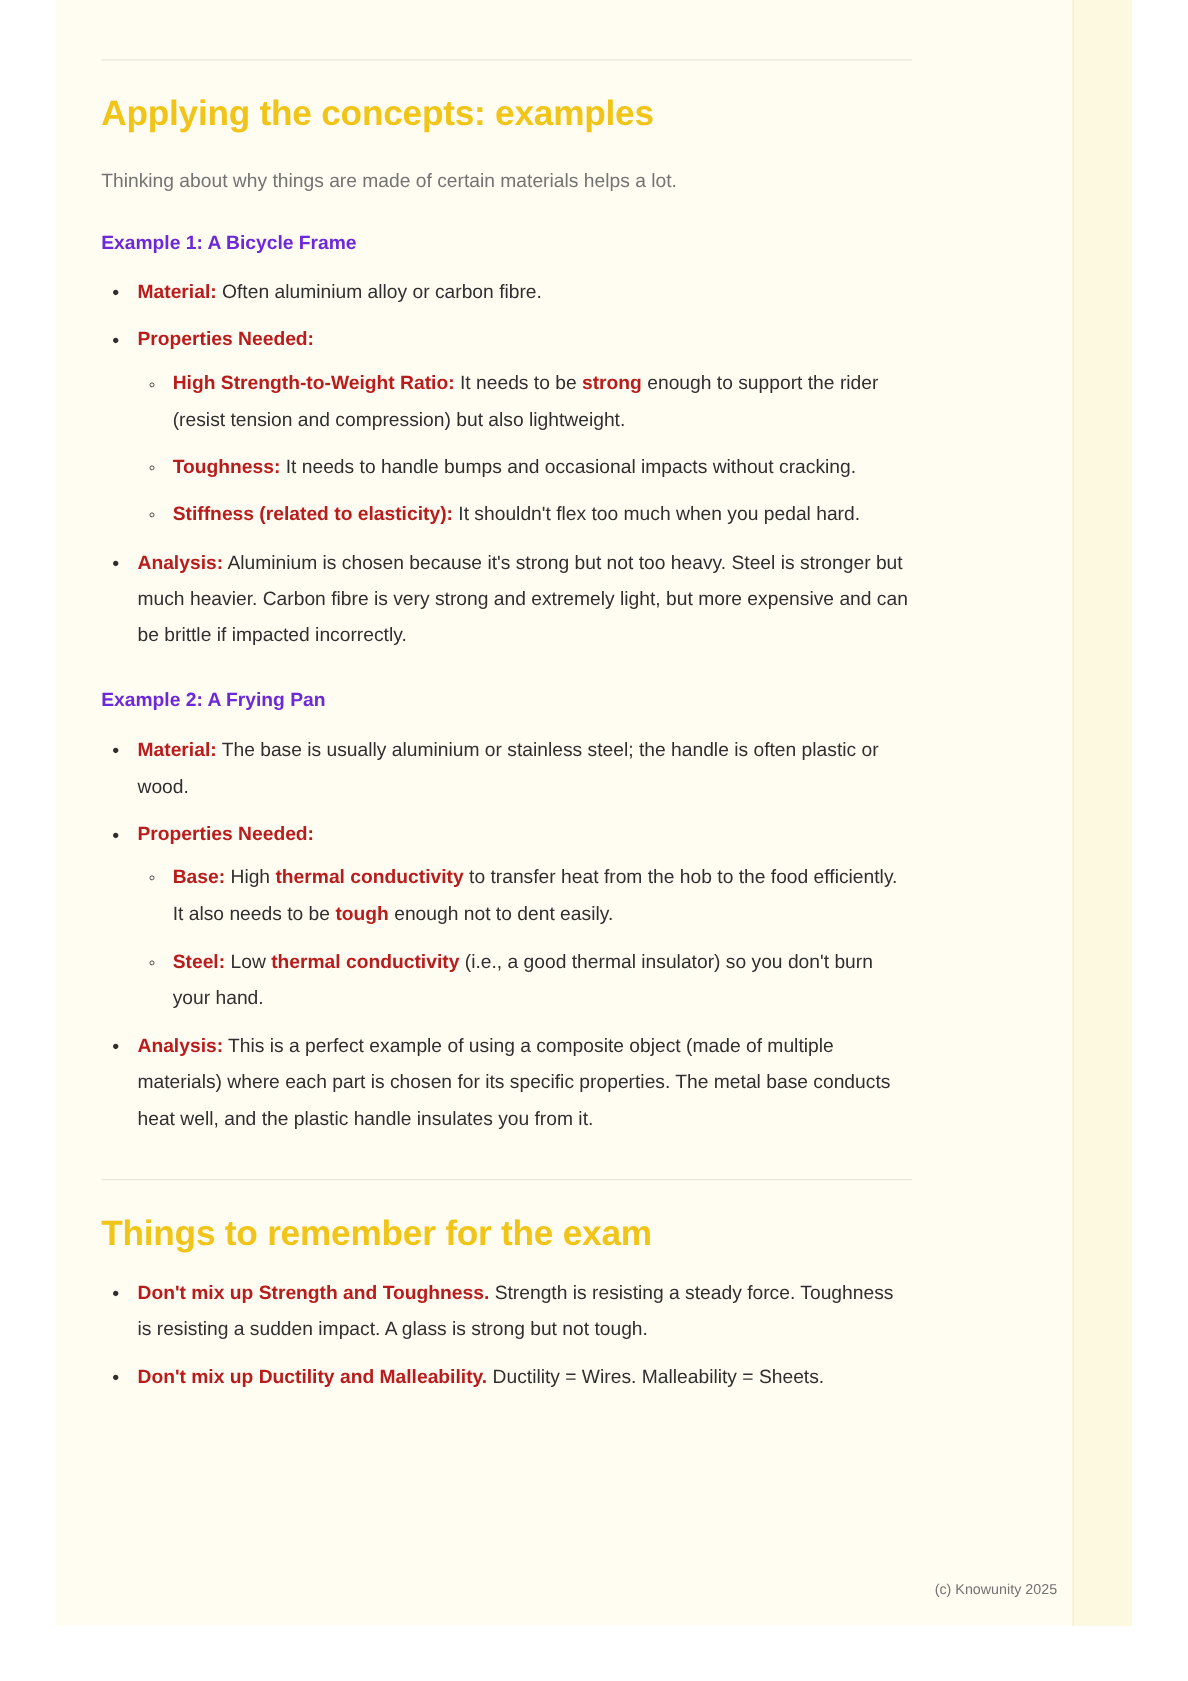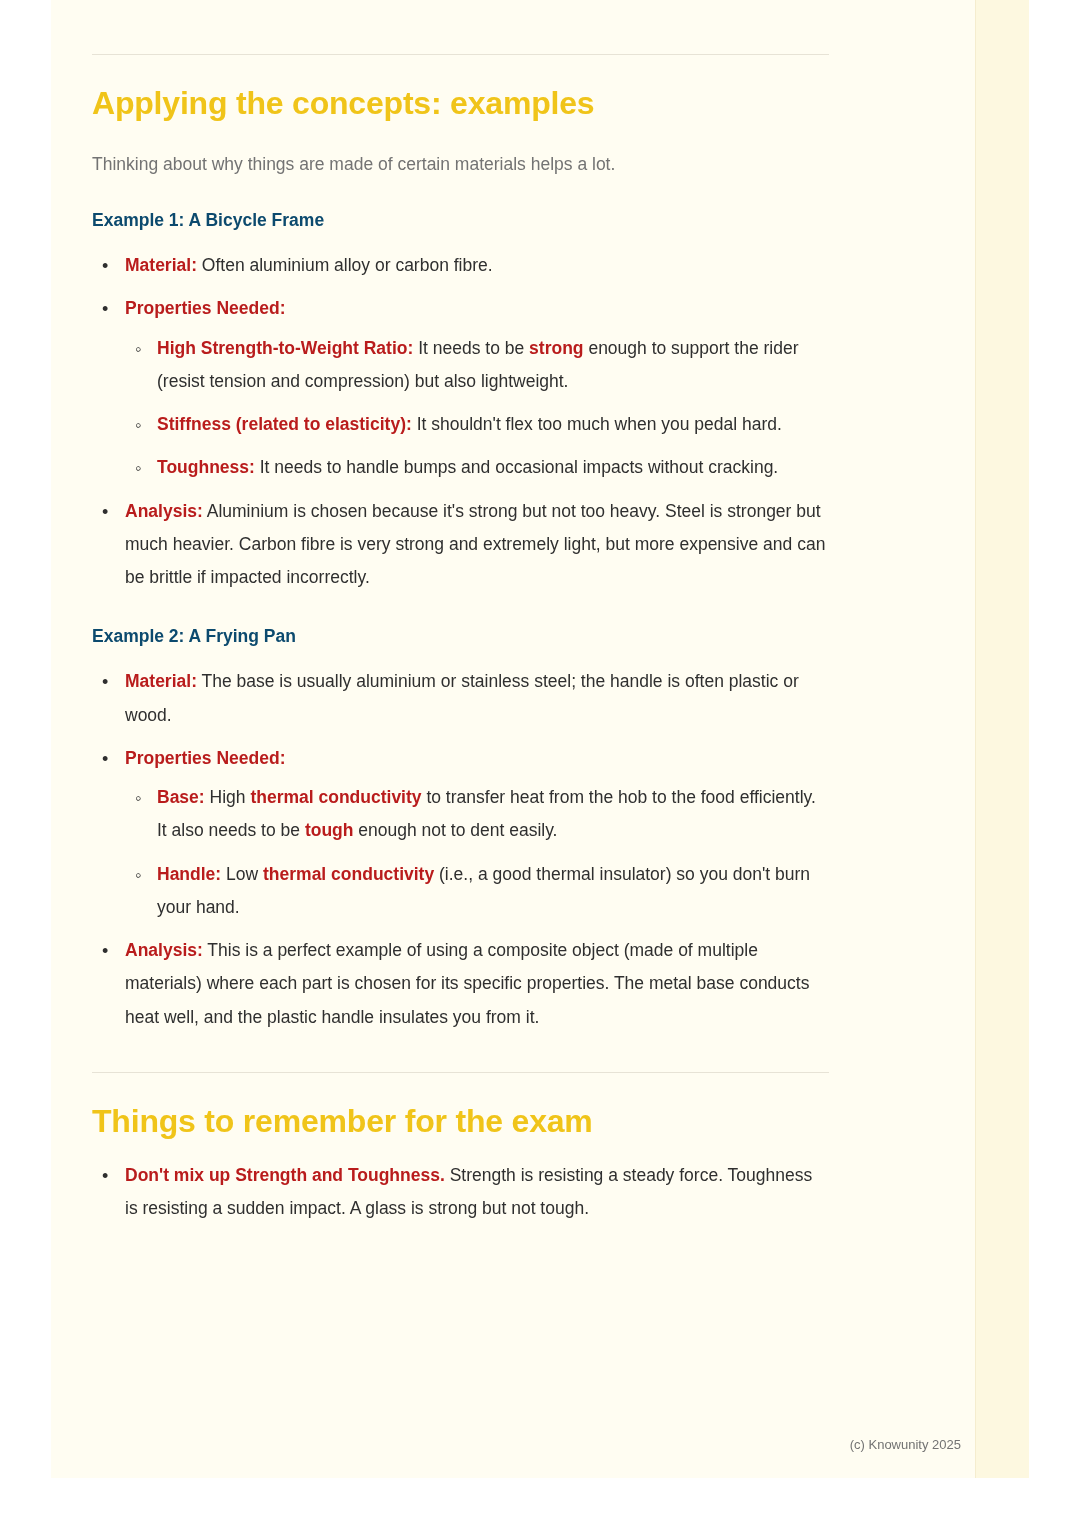--- a/index.html
+++ b/index.html
@@ -54,21 +54,21 @@
     letter-spacing: -0.2px;
   }
   p.intro {
     font-size: 17.5px;
     color: #737373;
     line-height: 1.55;
     margin: 28px 0 0 0;
   }
   h2.example {
     font-size: 17.5px;
-    color: #0c4a6e;
+    color: #6d28d9;
     font-weight: bold;
     margin: 32px 0 0 0;
   }
   ul.l1 {
     list-style: none;
     margin: 18px 0 0 0;
     padding: 0;
   }
   ul.l1 > li {
     position: relative;
@@ -144,24 +144,24 @@
       <li>
         <span class="b">Material:</span><span> Often aluminium alloy or carbon fibre.</span>
       </li>
       <li>
         <span class="b">Properties Needed:</span>
         <ul class="l2">
           <li>
             <span class="b">High Strength-to-Weight Ratio:</span><span> It needs to be </span><span class="b">strong</span><span> enough to support the rider (resist tension and compression) but also lightweight.</span>
           </li>
           <li>
+            <span class="b">Toughness:</span><span> It needs to handle bumps and occasional impacts without cracking.</span>
+          </li>
+          <li>
             <span class="b">Stiffness (related to elasticity):</span><span> It shouldn't flex too much when you pedal hard.</span>
-          </li>
-          <li>
-            <span class="b">Toughness:</span><span> It needs to handle bumps and occasional impacts without cracking.</span>
           </li>
         </ul>
       </li>
       <li>
         <span class="b">Analysis:</span><span> Aluminium is chosen because it's strong but not too heavy. Steel is stronger but much heavier. Carbon fibre is very strong and extremely light, but more expensive and can be brittle if impacted incorrectly.</span>
       </li>
     </ul>
 
     <h2 class="example">Example 2: A Frying Pan</h2>
 
@@ -169,35 +169,38 @@
       <li>
         <span class="b">Material:</span><span> The base is usually aluminium or stainless steel; the handle is often plastic or wood.</span>
       </li>
       <li>
         <span class="b">Properties Needed:</span>
         <ul class="l2">
           <li>
             <span class="b">Base:</span><span> High </span><span class="b">thermal conductivity</span><span> to transfer heat from the hob to the food efficiently. It also needs to be </span><span class="b">tough</span><span> enough not to dent easily.</span>
           </li>
           <li>
-            <span class="b">Handle:</span><span> Low </span><span class="b">thermal conductivity</span><span> (i.e., a good thermal insulator) so you don't burn your hand.</span>
+            <span class="b">Steel:</span><span> Low </span><span class="b">thermal conductivity</span><span> (i.e., a good thermal insulator) so you don't burn your hand.</span>
           </li>
         </ul>
       </li>
       <li>
         <span class="b">Analysis:</span><span> This is a perfect example of using a composite object (made of multiple materials) where each part is chosen for its specific properties. The metal base conducts heat well, and the plastic handle insulates you from it.</span>
       </li>
     </ul>
 
     <div class="rule2"></div>
 
     <h1 class="section">Things to remember for the exam</h1>
 
     <ul class="l1">
       <li>
         <span class="b">Don't mix up Strength and Toughness.</span><span> Strength is resisting a steady force. Toughness is resisting a sudden impact. A glass is strong but not tough.</span>
+      </li>
+      <li>
+        <span class="b">Don't mix up Ductility and Malleability.</span><span> Ductility = Wires. Malleability = Sheets.</span>
       </li>
     </ul>
 
   </div>
 
   <div class="watermark">(c) Knowunity 2025</div>
 </div>
 
 </body></html>

